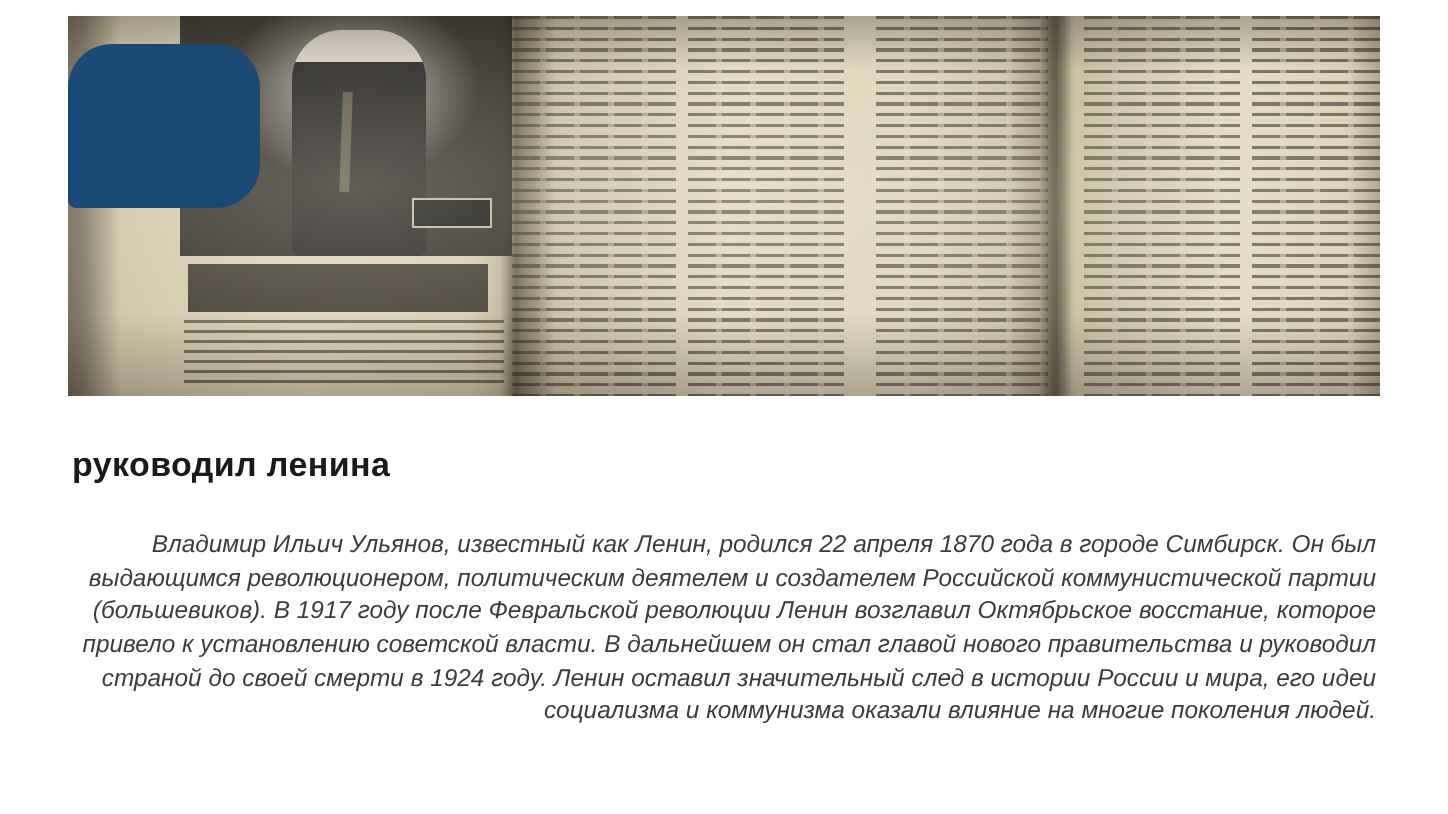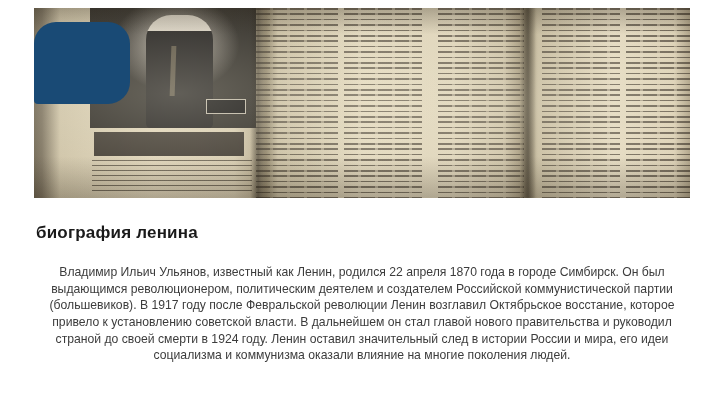--- a/index.html
+++ b/index.html
@@ -191,21 +191,22 @@
     letter-spacing: 0.2px;
   }
   .body-text {
     position: absolute;
     left: 36px;
     top: 252px;
     width: 652px;
     font-size: 12.2px;
     line-height: 16.6px;
     color: #3c3c3c;
-    text-align: center;
+    text-align: right;
+    font-style: italic;
   }
 </style>
 </head>
 <body>
 
 <div class="page">
 
   <div class="hero">
     <div class="scan"></div>
 
@@ -235,17 +236,17 @@
       </div>
 
     <div class="gutter gutter-1"></div>
     <div class="gutter gutter-2"></div>
 
     <div class="scan-shade"></div>
   </div>
 
   <div class="badge"></div>
 
-  <h1 class="title">биография ленина</h1>
+  <h1 class="title">руководил ленина</h1>
 
   <p class="body-text">Владимир Ильич Ульянов, известный как Ленин, родился 22 апреля 1870 года в городе Симбирск. Он был выдающимся революционером, политическим деятелем и создателем Российской коммунистической партии (большевиков). В 1917 году после Февральской революции Ленин возглавил Октябрьское восстание, которое привело к установлению советской власти. В дальнейшем он стал главой нового правительства и руководил страной до своей смерти в 1924 году. Ленин оставил значительный след в истории России и мира, его идеи социализма и коммунизма оказали влияние на многие поколения людей.</p>
 
 </div>
 
 </body></html>

